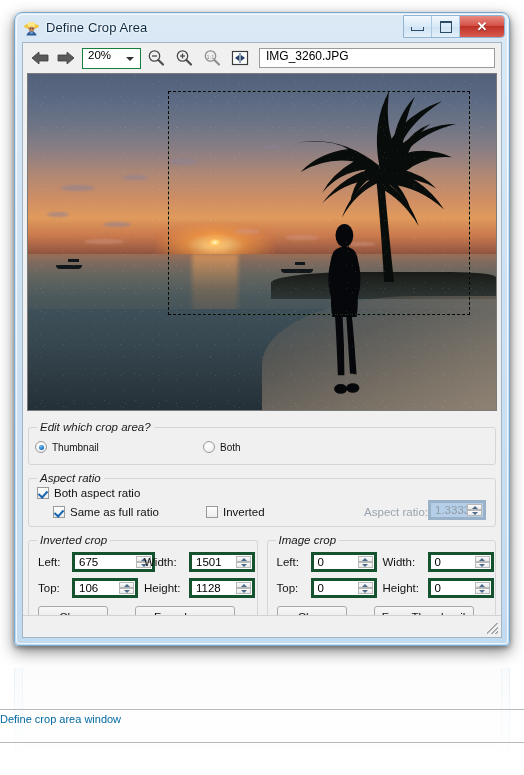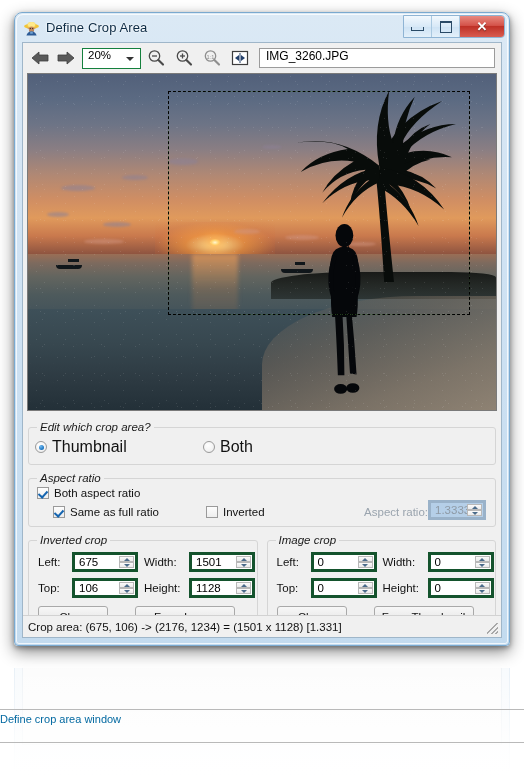--- a/index.html
+++ b/index.html
@@ -363,21 +363,21 @@
     flex: 0 0 auto;
   }
   .radio.checked::after {
     content: "";
     position: absolute;
     left: 2.5px; top: 2.5px;
     width: 5px; height: 5px;
     border-radius: 50%;
     background: radial-gradient(circle at 35% 30%, #6fb8ef 0%, #1a73c0 70%, #11518c 100%);
   }
-  .radio-label { font-size: 16px; color: #111; }
+  .radio-label { font-size: 10px; color: #111; }
 
   .checkbox {
     width: 12px; height: 12px;
     border: 1px solid #9a9a9a;
     background: linear-gradient(180deg,#fdfdfd,#eeeeee);
     box-sizing: border-box;
     position: relative;
     margin-right: 5px;
     flex: 0 0 auto;
   }
@@ -722,21 +722,21 @@
         </div>
       </div>
 
       <div style="display:flex; gap:9px; margin:13px 5px 0 5px;">
 
         <div class="groupbox" style="flex:1; height:96px;">
           <div class="gb-title">Inverted crop</div>
 
           <div style="position:absolute; left:9px; top:11px; display:flex; align-items:center;">
             <span class="field-label" style="width:30px;">Left:</span>
-            <span class="spin" style="width:66px;">
+            <span class="spin" style="width:83px;">
               <span>675</span>
               <span class="spin-btns">
                 <span class="spin-b">
                     <i class="tri-up"></i>
                   </span>
                 <span class="spin-b">
                     <i class="tri-dn"></i>
                   </span>
               </span>
             </span>
@@ -853,21 +853,20 @@
               </span>
             </span>
           </div>
 
           <div class="btn" style="position:absolute; left:9px; top:65px; width:70px;">Clear</div>
           <div class="btn" style="position:absolute; left:106px; top:65px; width:100px;">From Thumbnail</div>
         </div>
       </div>
 
       <div class="statusbar">
-        <span>Crop area: (675, 106) -&gt; (2176, 1234) = (1501 x 1128) [1.331]</span>
         <span class="grip"></span>
       </div>
 
     </div>
   </div>
 
   <div class="reflection-wrap">
     <div class="reflection">
       <div class="window" style="left:0; top:0; box-shadow:none;">
         <div class="client">

